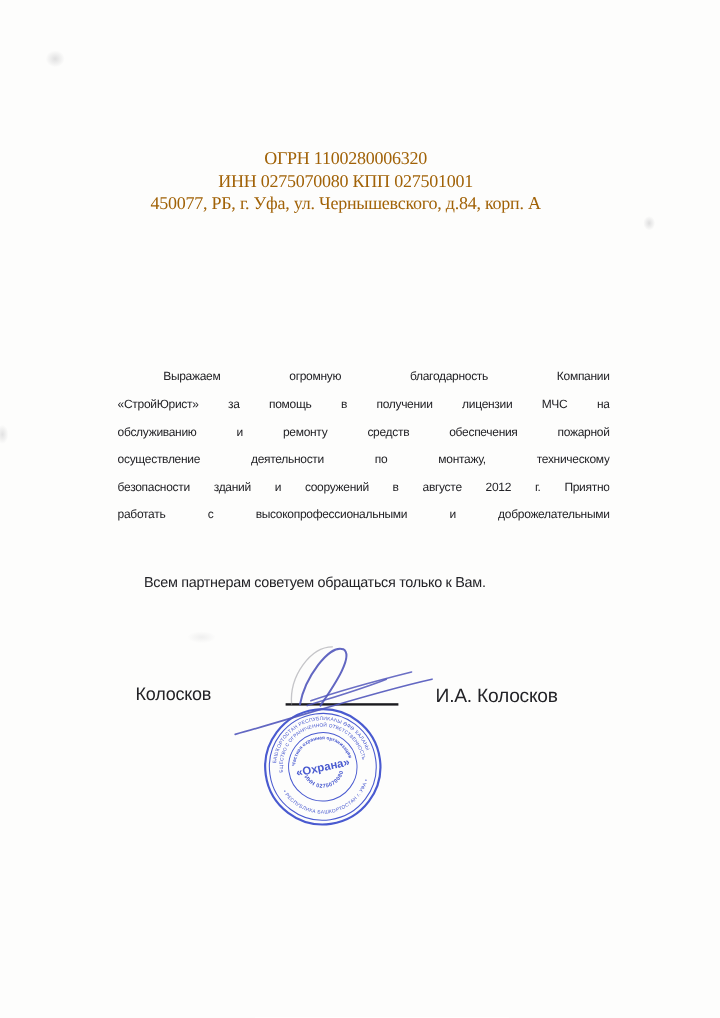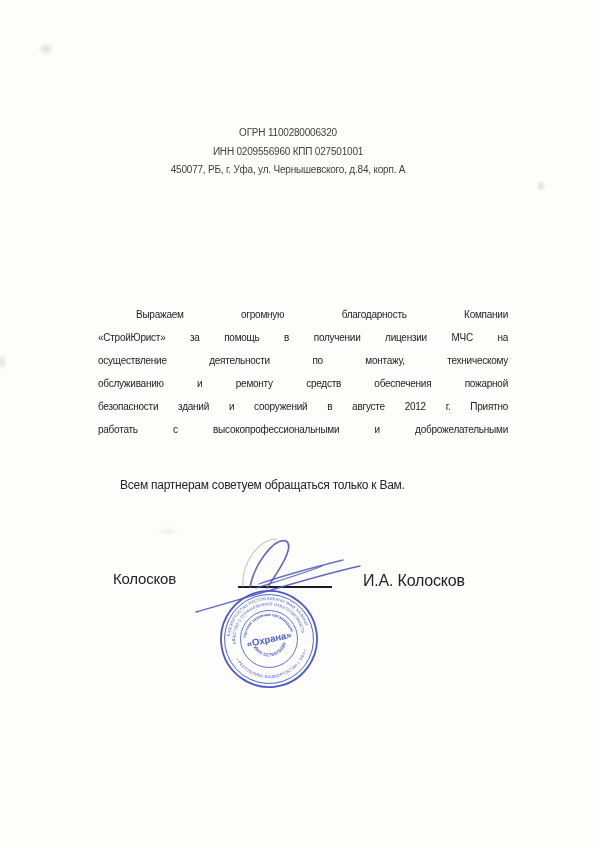--- a/index.html
+++ b/index.html
@@ -28,23 +28,23 @@
     font-size:42px;line-height:46px;
     color:#1c1c22;
     border-bottom:3px solid #17171c;
     padding:0 4px 2px 4px;
     letter-spacing:0.5px;
     white-space:nowrap;
   }
   .org{
     position:absolute;left:0;top:124px;width:576px;
     text-align:center;
-    font-family:Liberation Sans, sans-serif;
-    font-size:10px;line-height:18.5px;
-    color:#404040;
+    font-family:Liberation Serif, serif;
+    font-size:15px;line-height:18.5px;
+    color:#a16207;
     letter-spacing:-0.2px;
   }
   .ref{
     position:absolute;left:83px;top:242px;
     font-size:15px;letter-spacing:0.2px;
     color:#232327;
     white-space:pre;
   }
   .body-block{
     position:absolute;left:98px;top:303px;width:410px;
@@ -86,30 +86,30 @@
 <div class="page">
 
   <div class="smudge sm1"></div>
   <div class="smudge sm2"></div>
   <div class="smudge sm3"></div>
   <div class="smudge sm4"></div>
 
 
   <div class="org">
     <div>ОГРН 1100280006320</div>
-    <div>ИНН 0209556960 КПП 027501001</div>
+    <div>ИНН 0275070080 КПП 027501001</div>
     <div>450077, РБ, г. Уфа, ул. Чернышевского, д.84, корп. А</div>
   </div>
 
 
   <div class="body-block">
     <div class="jline indent">Выражаем огромную благодарность Компании</div>
     <div class="jline">«СтройЮрист» за помощь в получении лицензии МЧС на</div>
+    <div class="jline">обслуживанию и ремонту средств обеспечения пожарной</div>
     <div class="jline">осуществление деятельности по монтажу, техническому</div>
-    <div class="jline">обслуживанию и ремонту средств обеспечения пожарной</div>
     <div class="jline">безопасности зданий и сооружений в августе 2012 г. Приятно</div>
     <div class="jline">работать с высокопрофессиональными и доброжелательными</div>
   </div>
 
   <div class="closing">Всем партнерам советуем обращаться только к Вам.</div>
 
   <div class="director">Колосков</div>
   <div class="sig-rule"></div>
   <div class="signer">И.А. Колосков</div>
 

